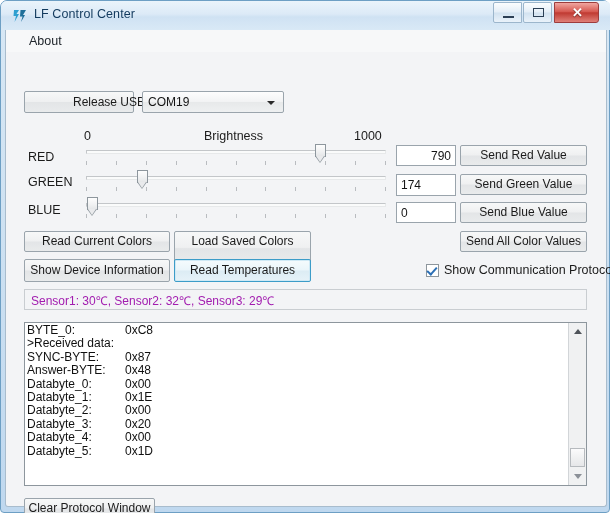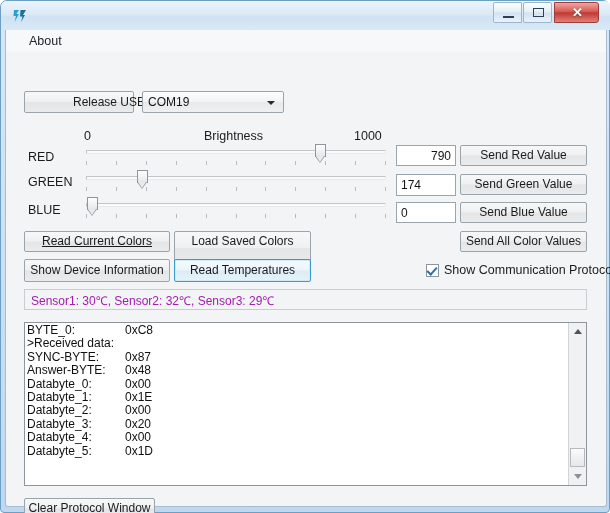--- a/index.html
+++ b/index.html
@@ -227,20 +227,21 @@
 </head>
 <body>
 
 <div id="window">
 
   <div id="titlebar">
     <svg id="title-icon" viewBox="0 0 16 16">
       <path d="M2 2 L7 2 L4.5 6 L7 6 L2.5 14 L4 8 L1.5 8 Z" fill="#2f9fd0"></path>
       <path d="M8.5 2 L14 2 L11 7 L13 7 L9 14 L10.5 8.5 L8 8.5 Z" fill="#1f6f9a"></path>
     </svg>
+    <div id="title-text">LF Control Center</div>
 
     <div class="wbtn" id="btn-min">
       <span class="glyph-min"></span>
     </div>
     <div class="wbtn" id="btn-max">
       <span class="glyph-max"></span>
     </div>
     <div class="wbtn" id="btn-close">
       <span class="glyph-close">✕</span>
     </div>
@@ -333,21 +334,21 @@
 
     <div class="tbox" style="left:390px; top:115px; width:60px; height:21px;text-align:right;">790</div>
     <div class="tbox" style="left:390px; top:144px; width:60px; height:22px;">174</div>
     <div class="tbox" style="left:390px; top:172px; width:60px; height:21px;">0</div>
 
     <div class="btn" style="left:454px; top:115px; width:127px; height:21px; line-height:19px;">Send Red Value</div>
     <div class="btn" style="left:454px; top:144px; width:127px; height:21px; line-height:19px;">Send Green Value</div>
     <div class="btn" style="left:454px; top:172px; width:127px; height:21px; line-height:19px;">Send Blue Value</div>
     <div class="btn" style="left:454px; top:201px; width:127px; height:21px; line-height:19px;">Send All Color Values</div>
 
-    <div class="btn" style="left:18px; top:201px; width:146px; height:21px; line-height:19px;text-decoration:underline;">Read Current Colors</div>
+    <div class="btn" style="left:18px; top:201px; width:146px; height:21px; line-height:19px;">Read Current Colors</div>
     <div class="btn" style="left:168px; top:201px; width:137px; height:34px; line-height:19px;">Load Saved Colors</div>
 
     <div class="btn focused" style="left:168px; top:229px; width:137px; height:23px; line-height:21px;">Read Temperatures</div>
     <div class="btn" style="left:18px; top:229px; width:146px; height:23px; line-height:21px;">Show Device Information</div>
 
     <div id="chk-box">
       <span id="chk-mark"></span>
     </div>
     <div class="lbl" id="chk-label">Show Communication Protocol</div>
 

